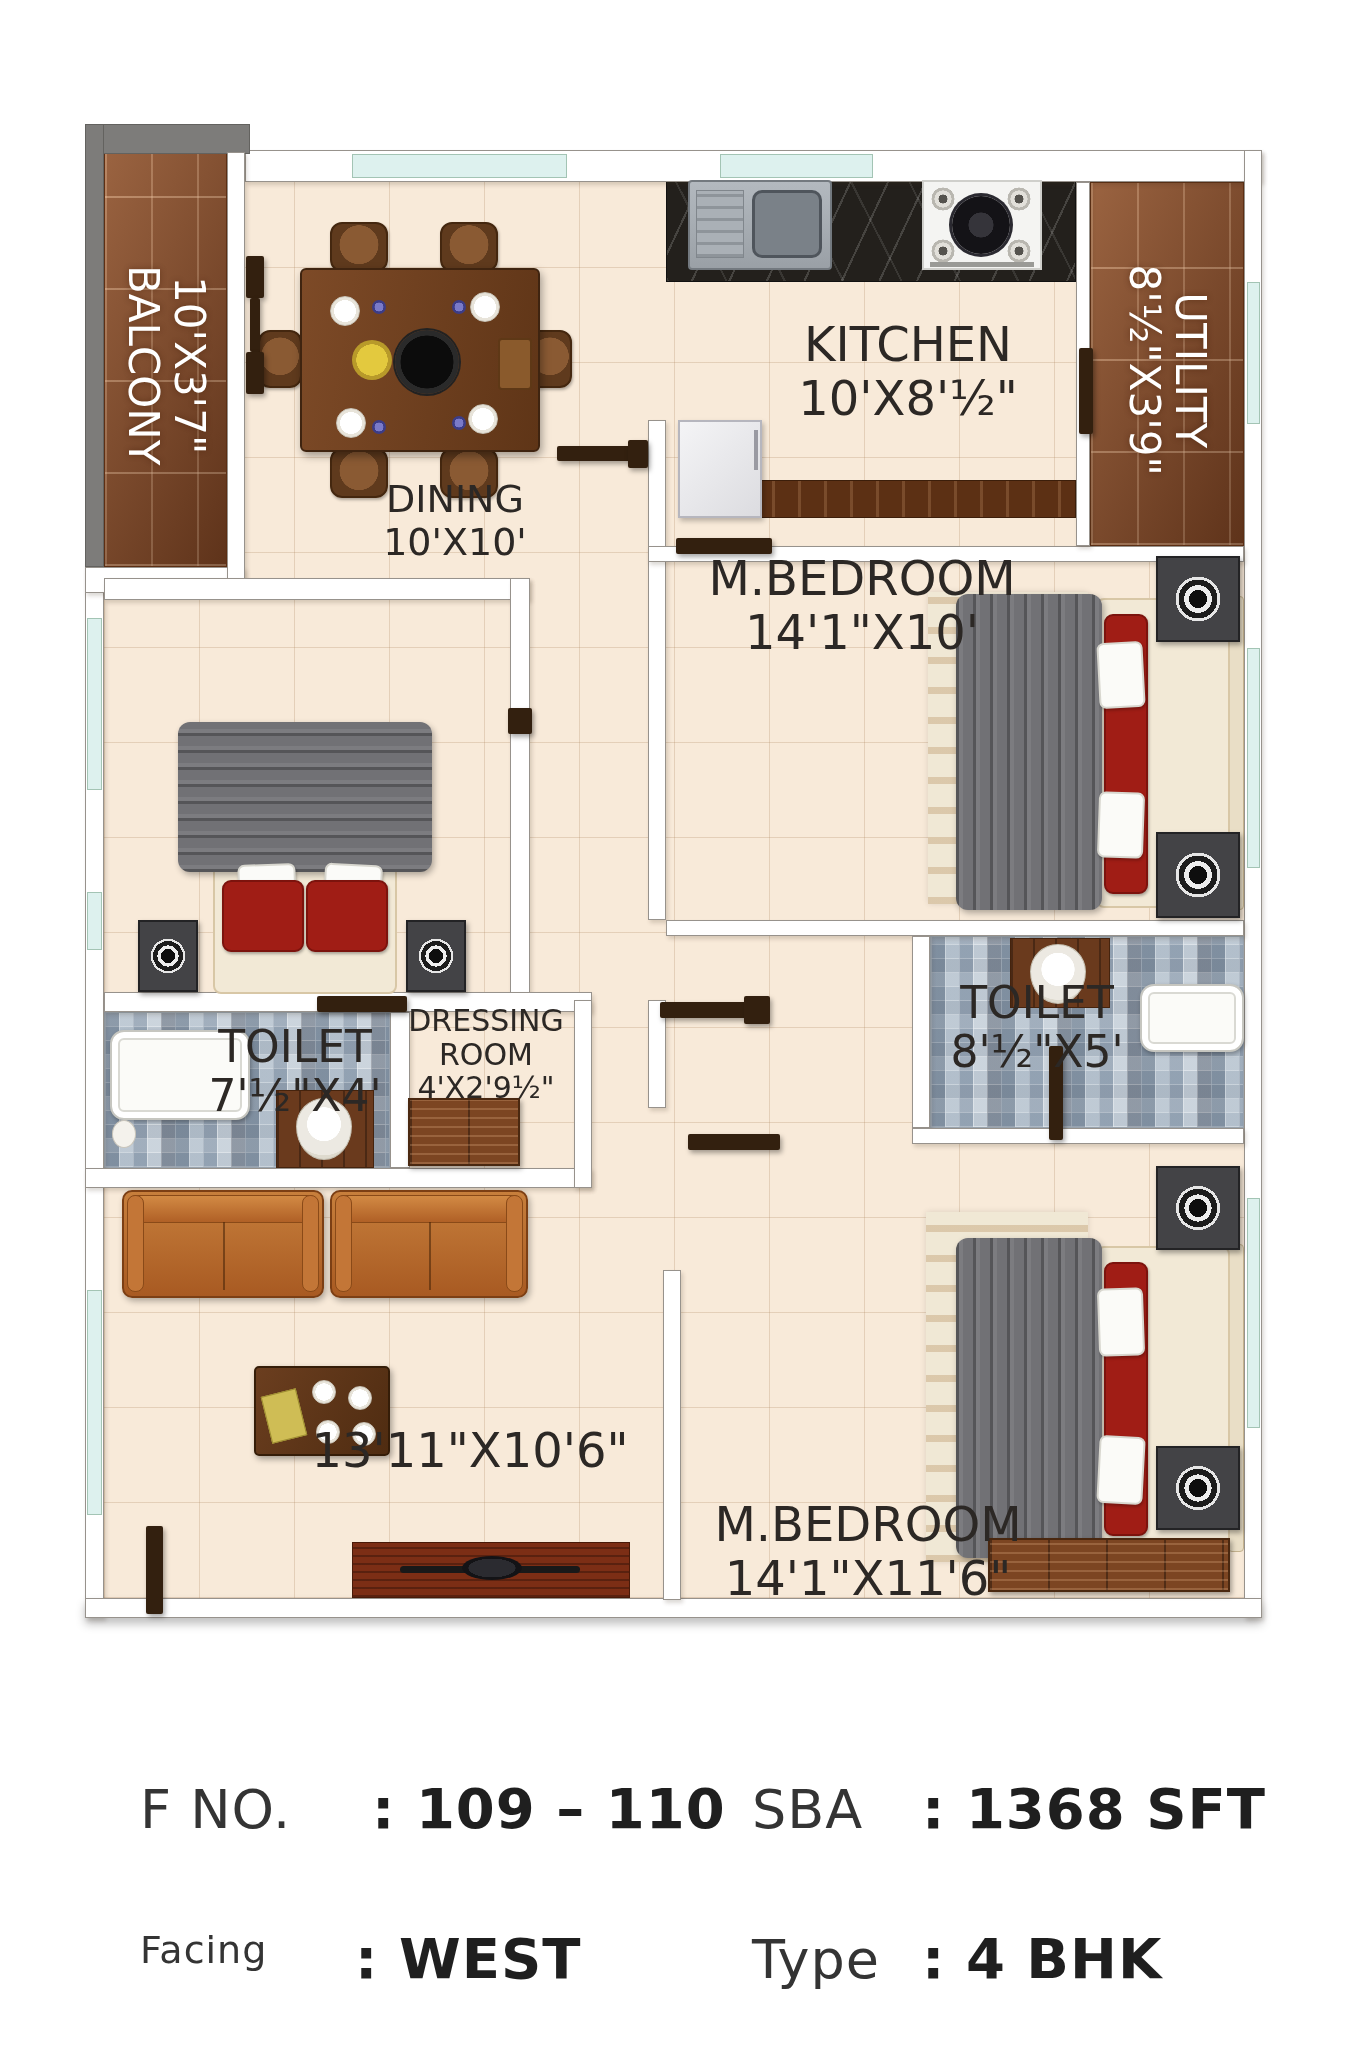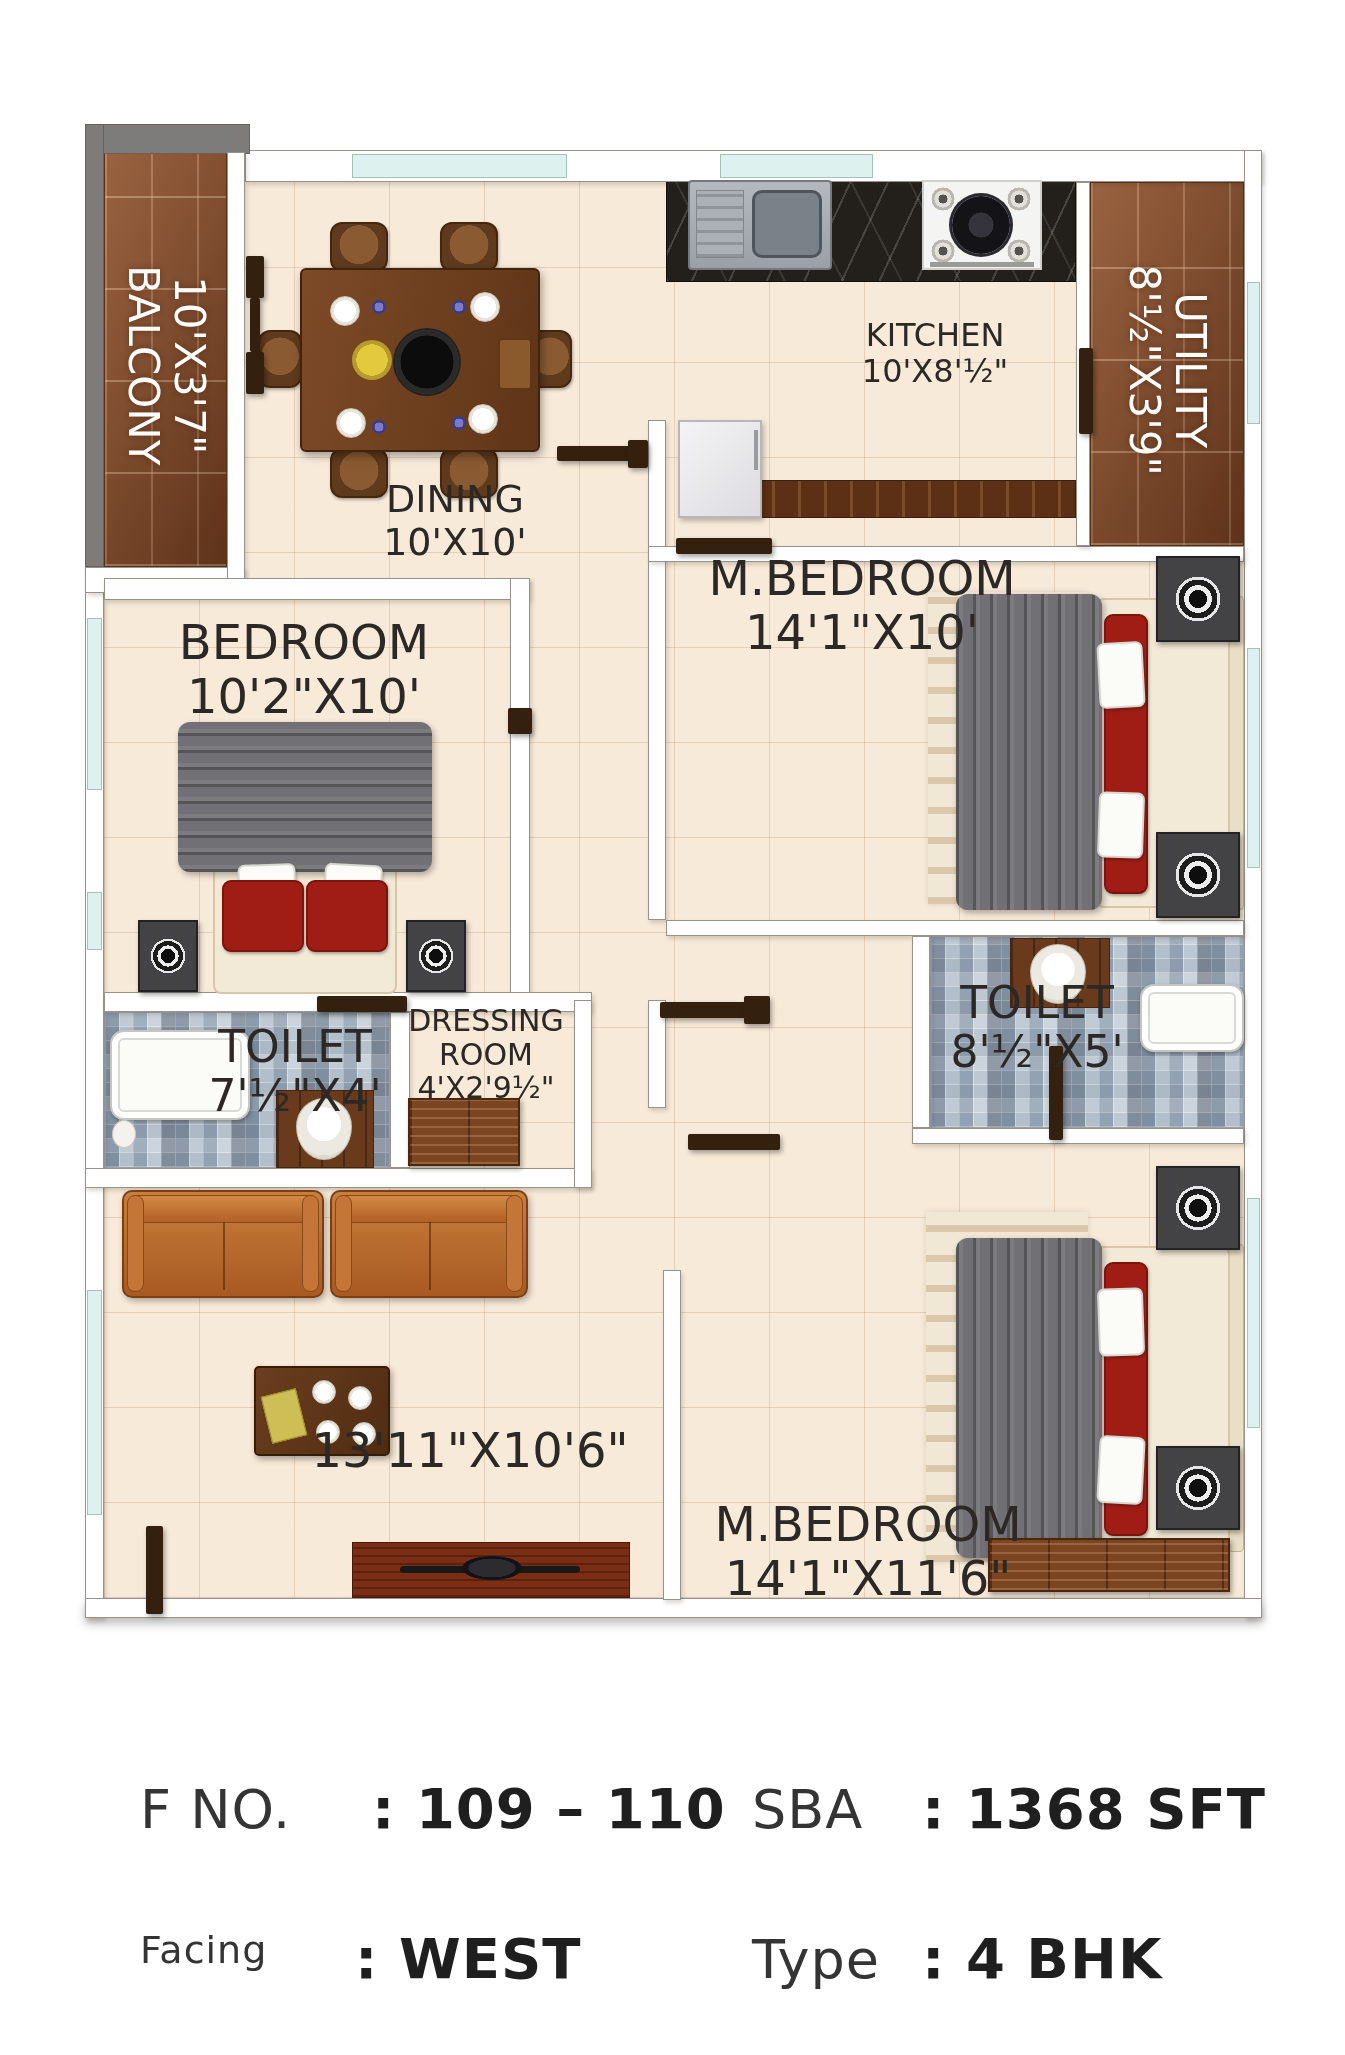--- a/index.html
+++ b/index.html
@@ -285,31 +285,27 @@
     <div class="vwrap" style="left:1090px;top:190px;width:154px;height:360px;">
       <div class="vtext" style="font-size:42px;">
         <span>UTILITY</span>
         <span>8'½"X3'9"</span>
       </div>
     </div>
     <div class="label" style="left:455px;top:478px;font-size:38px;">
       <div>DINING</div>
       <div>10'X10'</div>
     </div>
-    <div class="label" style="left:935px;top:318px;font-size:32px;">
+    <div class="label" style="left:908px;top:318px;font-size:48px;">
       <div>KITCHEN</div>
       <div>10'X8'½"</div>
     </div>
     <div class="label" style="left:862px;top:552px;font-size:48px;">
       <div>M.BEDROOM</div>
       <div>14'1"X10'</div>
-    </div>
-    <div class="label" style="left:304px;top:616px;font-size:48px;">
-      <div>BEDROOM</div>
-      <div>10'2"X10'</div>
     </div>
     <div class="label" style="left:295px;top:1022px;font-size:44px;">
       <div>TOILET</div>
       <div>7'½"X4'</div>
     </div>
     <div class="label wrap" style="left:486px;top:1004px;width:180px;font-size:30px;">
       <div>DRESSING ROOM</div>
       <div>4'X2'9½"</div>
     </div>
     <div class="label" style="left:1037px;top:978px;font-size:44px;">

